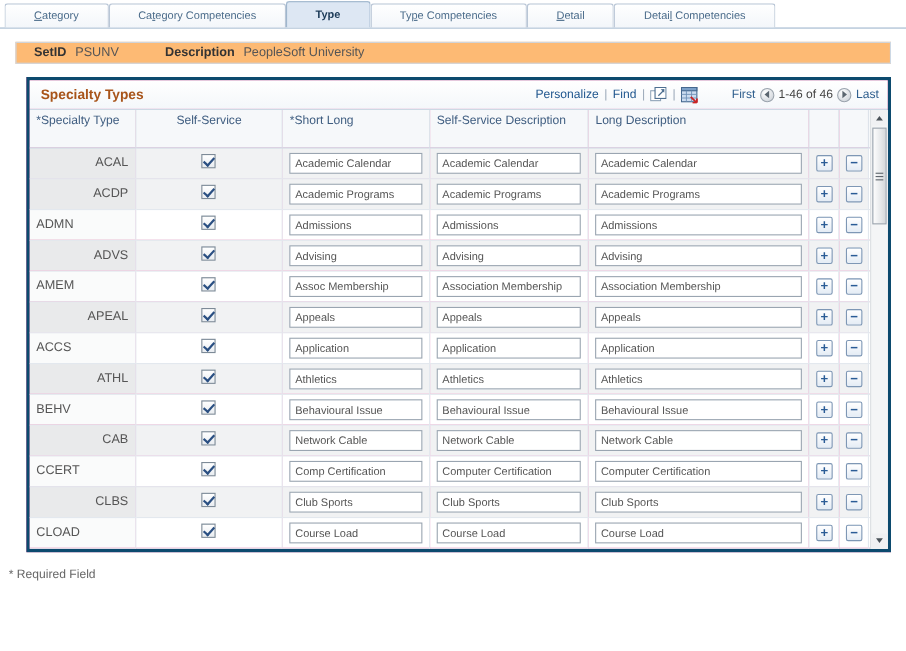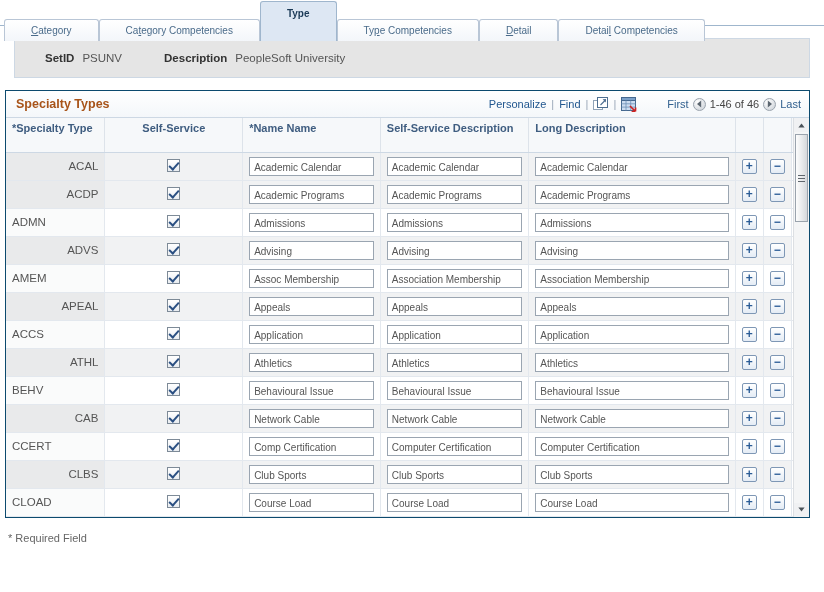--- a/index.html
+++ b/index.html
@@ -35,44 +35,44 @@
     color: #4a6b8a;
     font-size: 10px;
     vertical-align: bottom;
     cursor: pointer;
   }
   .tab.active {
     background: #dde7f3;
     color: #1b3a57;
     font-weight: bold;
     border-color: #9fb6cd;
-    height: 40px;
+    height: 24px;
     line-height: 23px;
     margin-top: 1px;
   }
   .tab u { text-decoration: underline; }
 
   
   .setid-panel {
     margin: 12px 14px 0 14px;
-    height: 40px;
+    height: 20px;
     border: 1px solid #cdd8e4;
-    background: #e5e5e5;
+    background: #fdba74;
     display: flex;
     align-items: center;
-    padding-left: 30px;
+    padding-left: 16px;
   }
   .lbl { font-weight: bold; color: #333333; font-size: 11.5px; }
   .val { color: #555555; font-size: 11.5px; margin-left: 8px; }
   .gap { display: inline-block; width: 42px; }
 
   
   .grid-panel {
-    margin: 12px 14px 0 5px;
-    border: 1px solid #0c4a6e;
+    margin: 12px 14px 0 24px;
+    border: 3px solid #0c4a6e;
     background: #ec4899;
   }
   .grid-header {
     height: 27px;
     background: linear-gradient(#ffffff, #f4f7fa);
     border-bottom: 1px solid #cdd8e4;
     display: flex;
     align-items: center;
     padding: 0 8px 0 10px;
   }
@@ -105,21 +105,21 @@
   .circ-btn svg { display: block; }
 
   
   .table-wrap { position: relative; }
   table.grid { border-collapse: collapse; width: 100%; table-layout: fixed; }
   table.grid th {
     background: #f6f8fa;
     border-right: 1px solid #dde3ea;
     border-bottom: 1px solid #cdd8e4;
     color: #3f5d80;
-    font-weight: bold;
+    font-weight: normal;
     font-size: 11px;
     text-align: left;
     padding: 4px 6px;
     vertical-align: top;
     height: 34px;
   }
   table.grid th.ctr { text-align: center; }
   table.grid td {
     border-right: 1px solid #e3e8ee;
     border-bottom: 1px solid #e3e8ee;
@@ -285,21 +285,21 @@
         <col style="width:138px">
           <col style="width:192px">
         <col style="width:26px">
           <col style="width:26px">
           <col style="width:16px">
       </colgroup>
       <thead>
         <tr>
           <th>*Specialty Type</th>
           <th class="ctr">Self-Service</th>
-          <th>*Name Name</th>
+          <th>*Short Long</th>
           <th>Self-Service Description</th>
           <th>Long Description</th>
           <th></th>
           <th></th>
           <th></th>
         </tr>
       </thead>
       <tbody id="grid-body">
           <tr class="alt">
             <td class="c0">ACAL</td>

